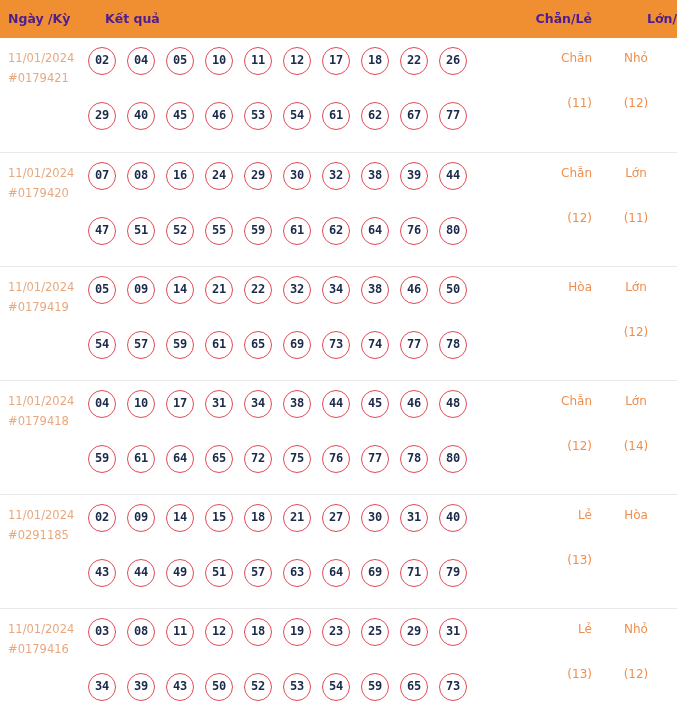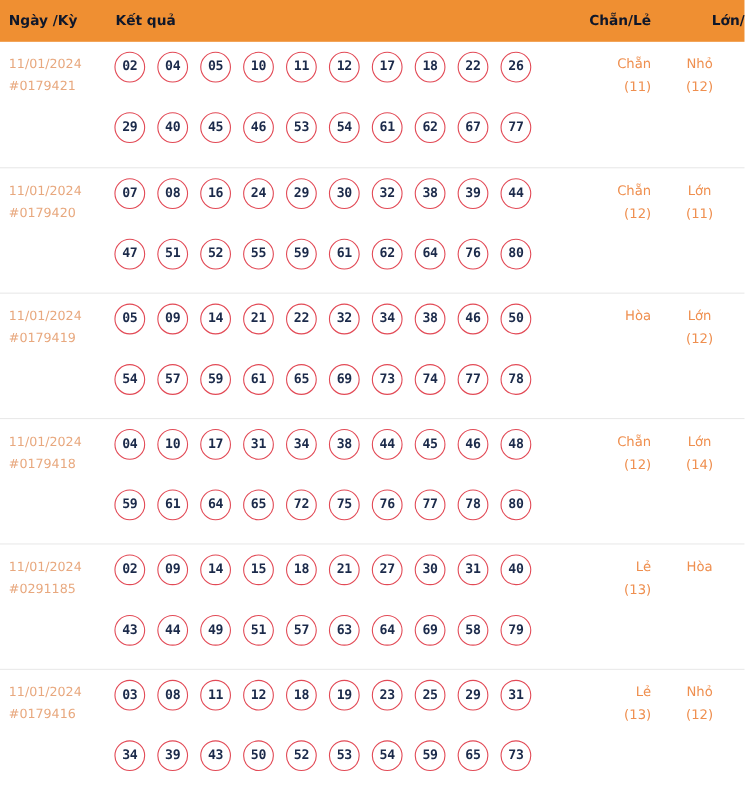--- a/index.html
+++ b/index.html
@@ -17,21 +17,21 @@
   .lottery-table {
     width: 677px;
     box-sizing: border-box;
   }
 
   
   .table-header {
     position: relative;
     height: 38px;
     background: #ef8f32;
-    color: #0f172a;
+    color: #4c1d95;
     font-size: 12.5px;
     font-weight: bold;
   }
   .table-header > div {
     position: absolute;
     top: 0;
     height: 38px;
     line-height: 38px;
     white-space: nowrap;
   }
@@ -56,21 +56,21 @@
     top: 10px;
     width: 84px;
     color: #e8a87e;
     font-size: 11.5px;
     line-height: 20px;
     white-space: nowrap;
   }
 
   .balls {
     position: absolute;
-    left: 104px;
+    left: 88px;
     width: 400px;
   }
   .balls-line1 { top: 9px; }
   .balls-line2 { top: 64px; }
 
   .ball {
     display: inline-block;
     width: 28px;
     height: 28px;
     margin-right: 11px;
@@ -92,21 +92,21 @@
     position: absolute;
     top: 10px;
     width: 72px;
     text-align: center;
     color: #ef8f4f;
     font-size: 12px;
     line-height: 21px;
   }
   .verdict-oddeven { left: 520px; text-align: right; }
   .verdict-bigsml  { left: 600px; }
-  .verdict .vcount { display: block; }
+  .verdict .vcount { display: block; margin-top: 24px; }
   .verdict .vcount:empty { display: none; }
 </style>
 </head>
 <body>
 
 <div class="lottery-table">
 
   <div class="table-header">
     <div class="th-date">Ngày /Kỳ</div>
     <div class="th-result">Kết quả</div>
@@ -154,21 +154,21 @@
         <div class="balls balls-line2"><span class="ball">59</span><span class="ball">61</span><span class="ball">64</span><span class="ball">65</span><span class="ball">72</span><span class="ball">75</span><span class="ball">76</span><span class="ball">77</span><span class="ball">78</span><span class="ball">80</span></div>
         <div class="verdict verdict-oddeven"><span>Chẵn</span><span class="vcount">(12)</span></div>
         <div class="verdict verdict-bigsml"><span>Lớn</span><span class="vcount">(14)</span></div>
       </div>
       <div class="row">
         <div class="row-meta">
           <div>11/01/2024</div>
           <div>#0291185</div>
         </div>
         <div class="balls balls-line1"><span class="ball">02</span><span class="ball">09</span><span class="ball">14</span><span class="ball">15</span><span class="ball">18</span><span class="ball">21</span><span class="ball">27</span><span class="ball">30</span><span class="ball">31</span><span class="ball">40</span></div>
-        <div class="balls balls-line2"><span class="ball">43</span><span class="ball">44</span><span class="ball">49</span><span class="ball">51</span><span class="ball">57</span><span class="ball">63</span><span class="ball">64</span><span class="ball">69</span><span class="ball">58</span><span class="ball">79</span></div>
+        <div class="balls balls-line2"><span class="ball">43</span><span class="ball">44</span><span class="ball">49</span><span class="ball">51</span><span class="ball">57</span><span class="ball">63</span><span class="ball">64</span><span class="ball">69</span><span class="ball">71</span><span class="ball">79</span></div>
         <div class="verdict verdict-oddeven"><span>Lẻ</span><span class="vcount">(13)</span></div>
         <div class="verdict verdict-bigsml"><span>Hòa</span></div>
       </div>
       <div class="row">
         <div class="row-meta">
           <div>11/01/2024</div>
           <div>#0179416</div>
         </div>
         <div class="balls balls-line1"><span class="ball">03</span><span class="ball">08</span><span class="ball">11</span><span class="ball">12</span><span class="ball">18</span><span class="ball">19</span><span class="ball">23</span><span class="ball">25</span><span class="ball">29</span><span class="ball">31</span></div>
         <div class="balls balls-line2"><span class="ball">34</span><span class="ball">39</span><span class="ball">43</span><span class="ball">50</span><span class="ball">52</span><span class="ball">53</span><span class="ball">54</span><span class="ball">59</span><span class="ball">65</span><span class="ball">73</span></div>

